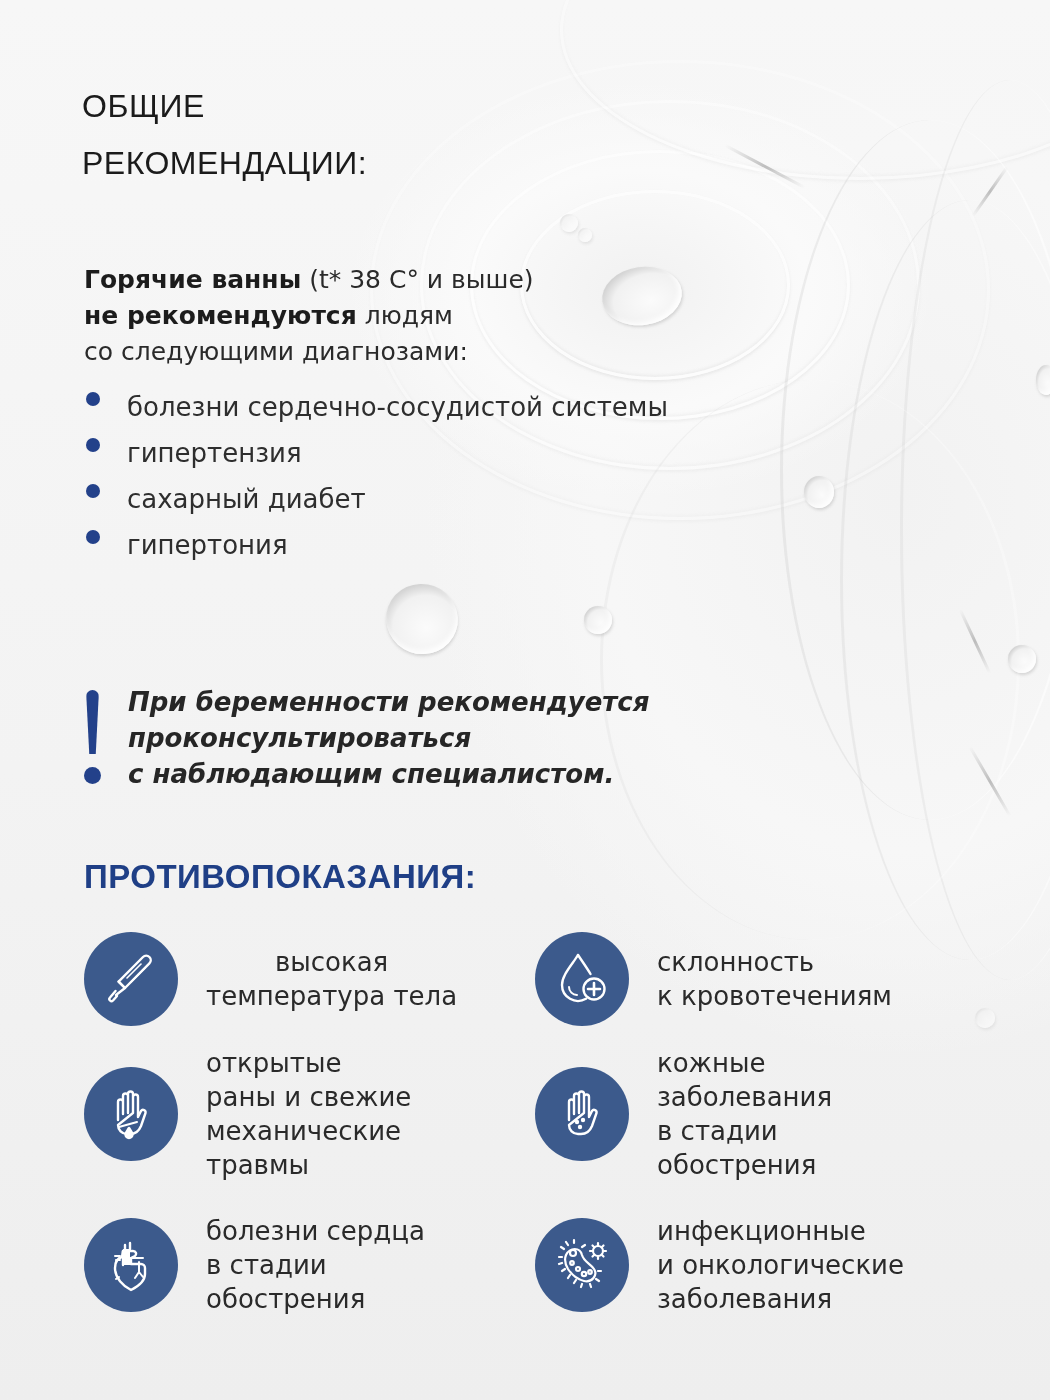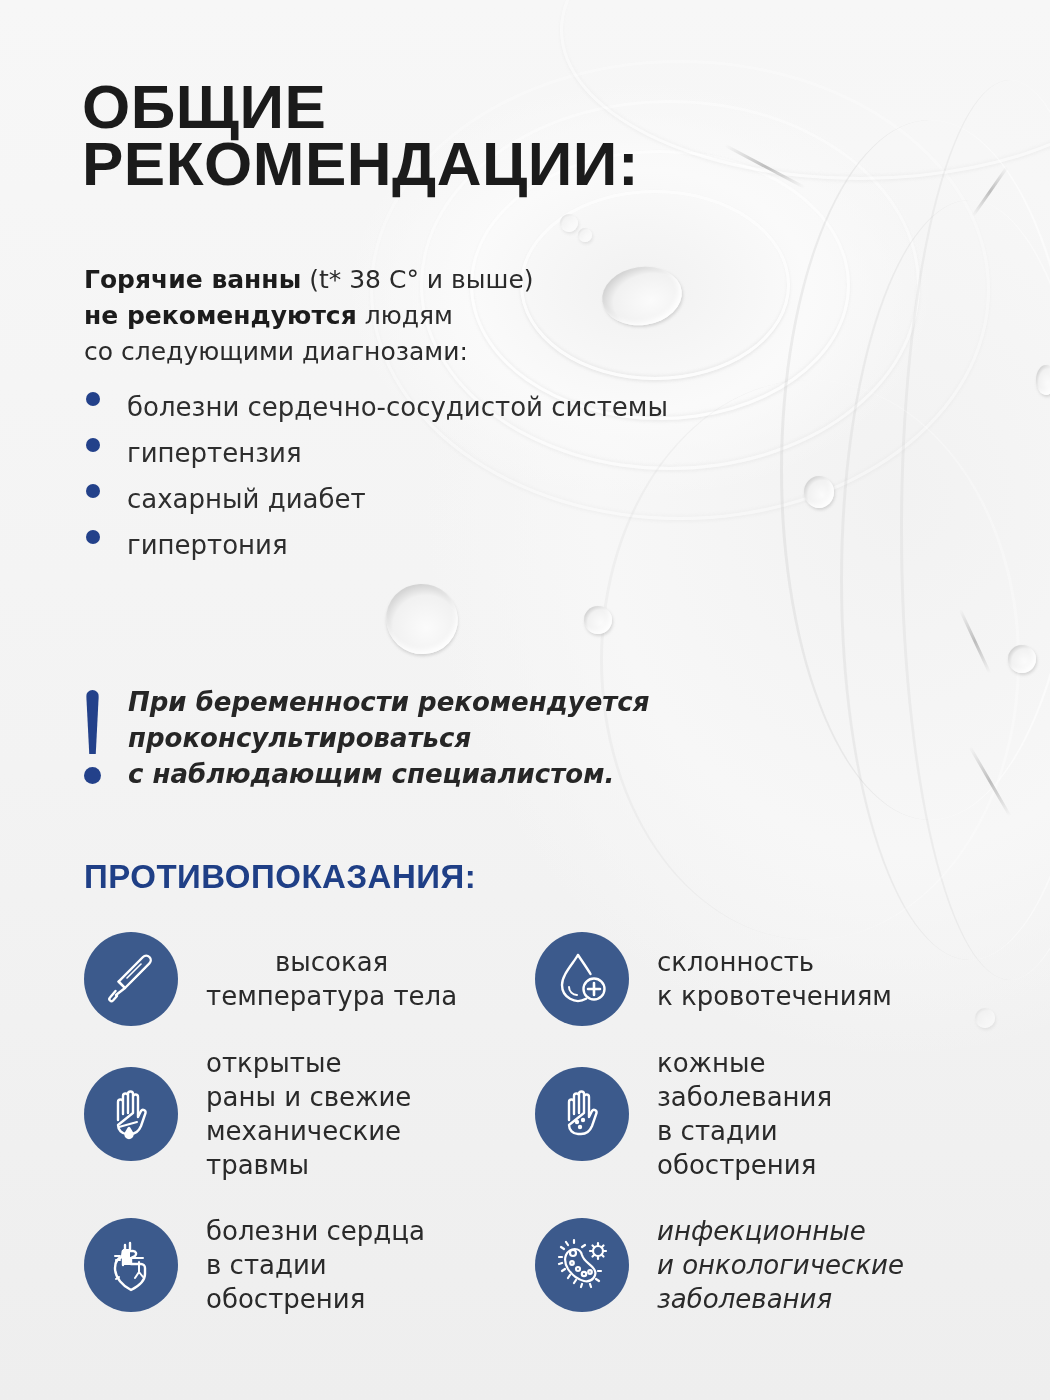--- a/index.html
+++ b/index.html
@@ -34,21 +34,21 @@
   .streak {
     position: absolute; background: linear-gradient(90deg, rgba(120,120,120,0), rgba(120,120,120,0.45), rgba(120,120,120,0));
     height: 3px; border-radius: 2px;
   }
 
   .content { position: absolute; inset: 0; }
 
   .title {
     position: absolute; left: 82px; top: 78px;
     font-family: "Liberation Sans", sans-serif;
-    font-weight: 700; font-size: 62px; line-height: 57px;
+    font-weight: 400; font-size: 32px; line-height: 57px;
     color: #1b1b1b; letter-spacing: 0.5px;
   }
   .title div { white-space: nowrap; }
 
   .intro {
     position: absolute; left: 84px; top: 262px;
     font-size: 25px; line-height: 36px; color: #2a2a2a;
   }
   .intro b { font-weight: 700; color: #1c1c1c; }
   .intro .line { white-space: nowrap; }
@@ -248,21 +248,21 @@
         <rect x="22" y="14" width="7" height="16" fill="#fff" stroke="none"></rect>
       </svg>
     </div>
     <div class="label">
       <div>болезни сердца</div>
       <div>в стадии</div>
       <div>обострения</div>
     </div>
   </div>
 
-  <div class="contra-item" style="left:535px;top:1214px;font-style:italic;">
+  <div class="contra-item" style="left:535px;top:1214px;">
     <div class="icon-circle">
       <svg viewBox="0 0 60 60" fill="none" stroke="#fff" stroke-width="2.2" stroke-linecap="round" stroke-linejoin="round">
         <path d="M14 20 c4 -8 14 -8 16 0 c2 7 8 8 12 14 c4 6 -2 14 -10 12 c-8 -2 -12 -6 -16 -12 c-3 -5 -4 -9 -2 -14 Z"></path>
         <circle cx="21" cy="18" r="3"></circle>
         <circle cx="20" cy="28" r="1.8"></circle>
         <circle cx="26" cy="34" r="2"></circle>
         <circle cx="32" cy="39" r="2.2"></circle>
         <circle cx="38" cy="37" r="1.8"></circle>
         <path d="M12 14 l-3 -2 M16 10 l-2 -3 M22 8 l0 -3 M10 22 l-3 0 M10 28 l-3 1 M13 34 l-3 2 M18 40 l-2 3 M24 45 l-2 3 M30 49 l-1 3 M38 49 l1 3 M44 44 l3 2 M46 36 l3 0 M30 12 l3 -2"></path>
         <circle cx="46" cy="16" r="5"></circle>

